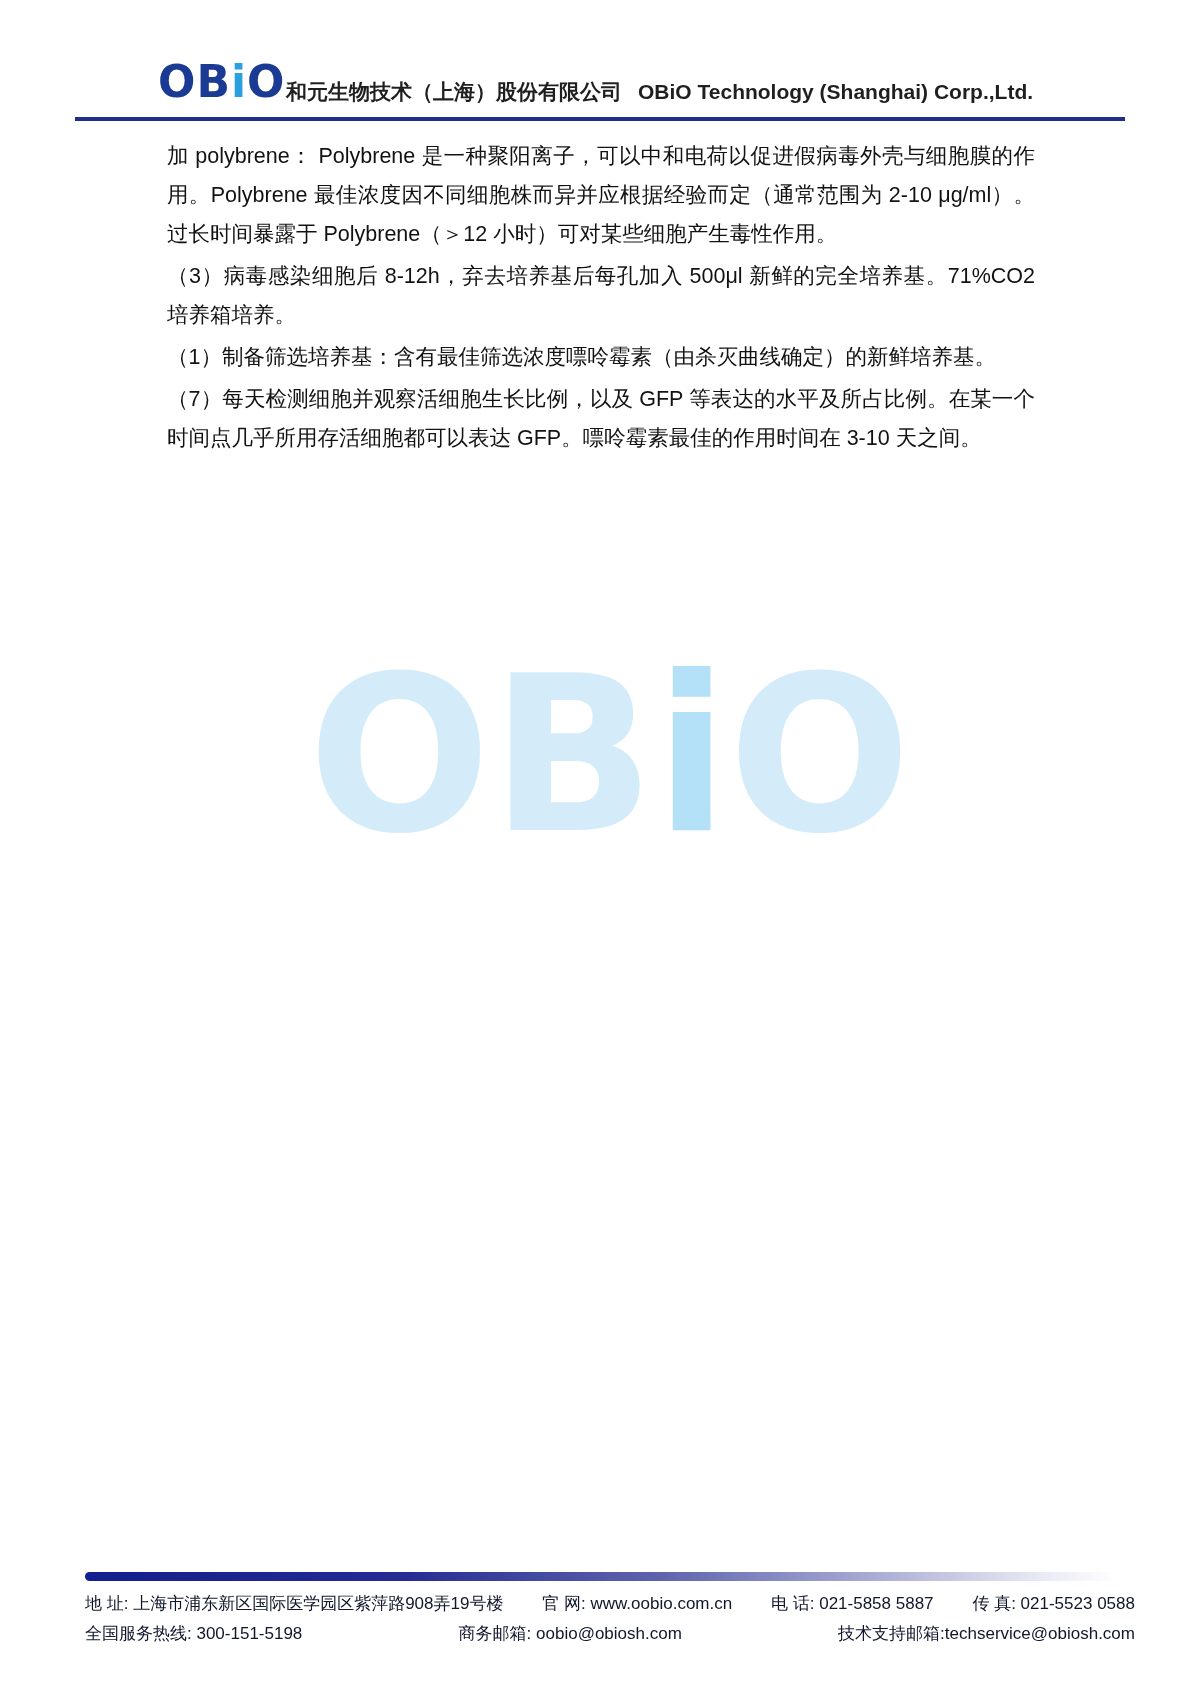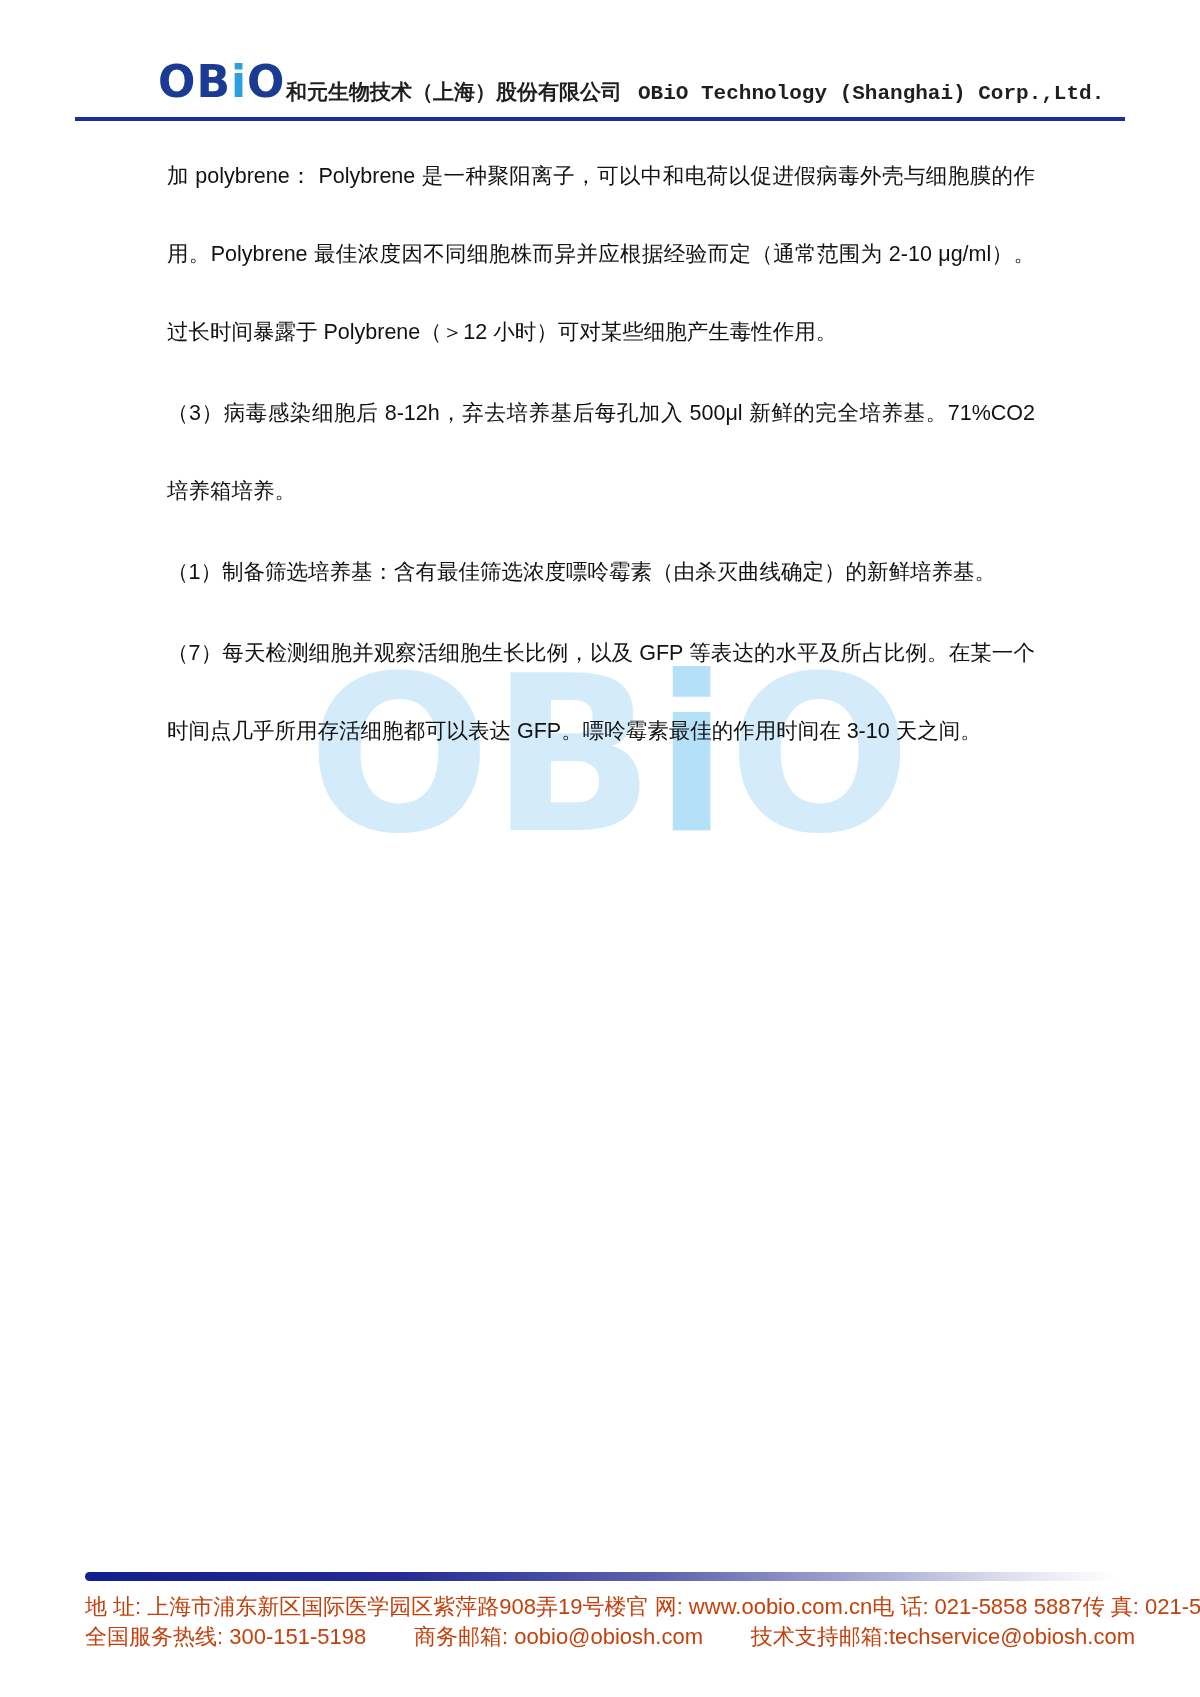--- a/index.html
+++ b/index.html
@@ -31,21 +31,20 @@
   .lg-light { color: #2aa0e0; }
 
   .company {
     position: absolute;
     left: 286px;
     top: 78px;
     font-size: 21px;
     font-weight: 600;
     color: #1f1f1f;
     white-space: nowrap;
-    font-family: Liberation Mono, monospace;
   }
   .company-en { margin-left: 16px; }
 
   .header-rule {
     position: absolute;
     left: 75px;
     top: 117px;
     width: 1050px;
     height: 4px;
     background: #1d2f91;
@@ -78,21 +77,21 @@
     white-space: nowrap;
   }
 
   
   .body-text {
     position: absolute;
     left: 167px;
     top: 137px;
     width: 868px;
     font-size: 21.5px;
-    line-height: 78px;
+    line-height: 39px;
     text-align: justify;
     color: #121212;
     z-index: 1;
   }
   .body-text p { margin: 0 0 3px 0; }
 
   
   .footer-rule {
     position: absolute;
     left: 85px;
@@ -103,22 +102,22 @@
     background: linear-gradient(90deg,
       #121f8e 0%, #262b94 30%, #5f64ae 55%,
       #a9acd4 75%, #e6e7f3 90%, rgba(255,255,255,0) 98%);
   }
   .footer-row {
     position: absolute;
     left: 85px;
     width: 1050px;
     display: flex;
     justify-content: space-between;
-    font-size: 22px;
-    color: #c2410c;
+    font-size: 17px;
+    color: #0f172a;
     white-space: nowrap;
     z-index: 1;
     text-align: right;
   }
   .footer-row1 { top: 1592px; }
   .footer-row2 { top: 1622px; }
 </style>
 </head>
 <body>
 

